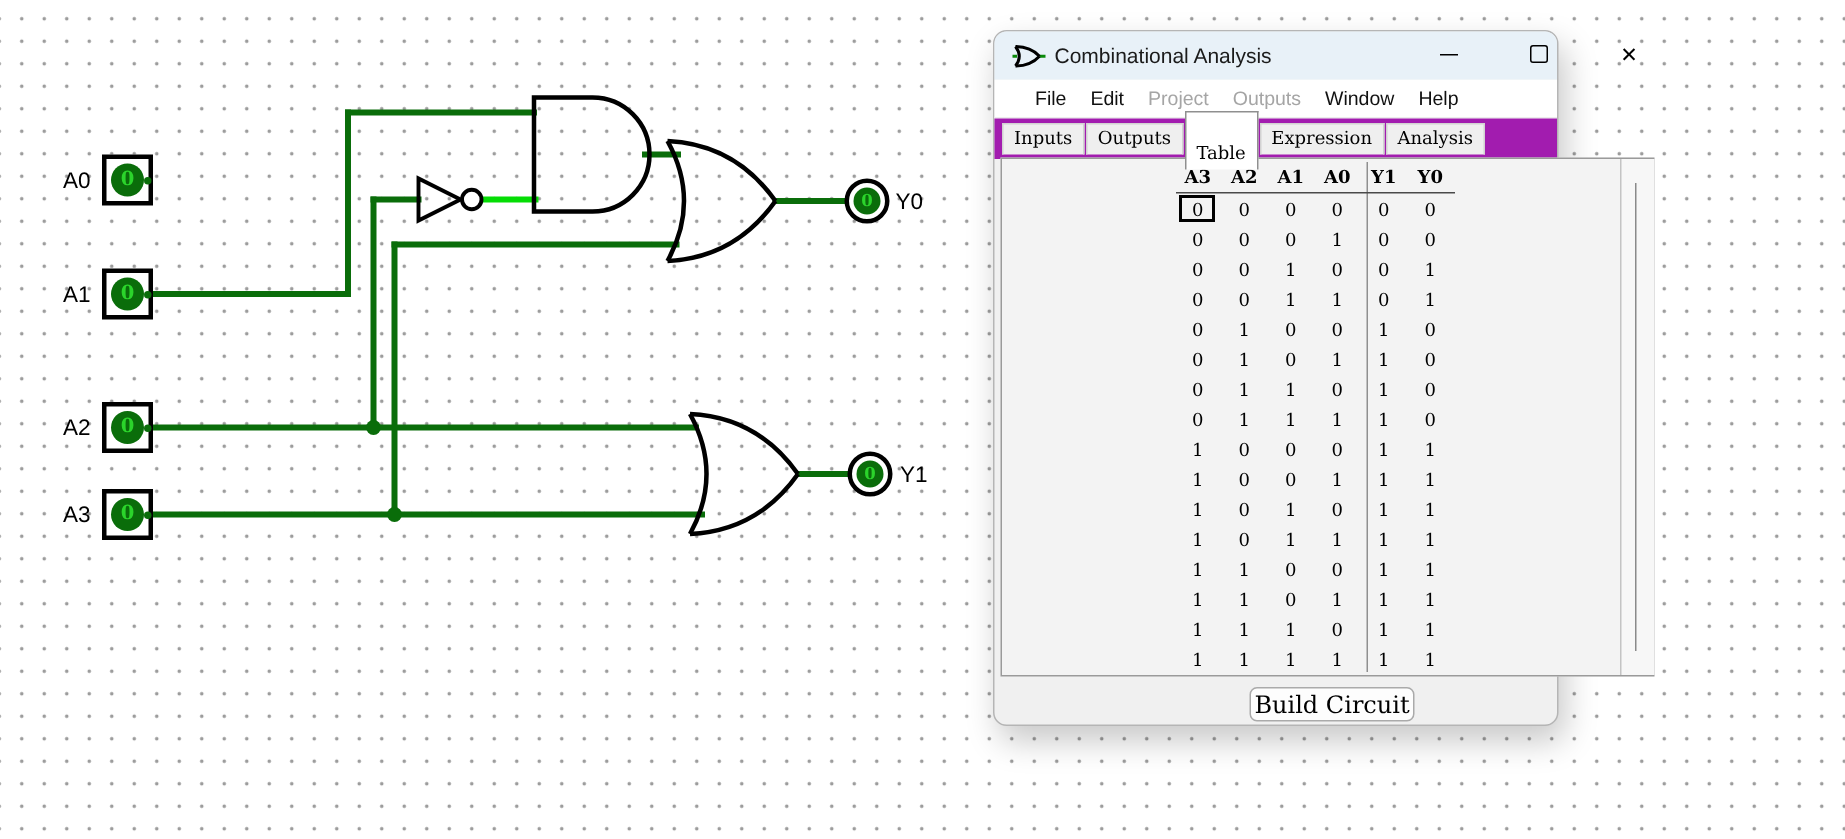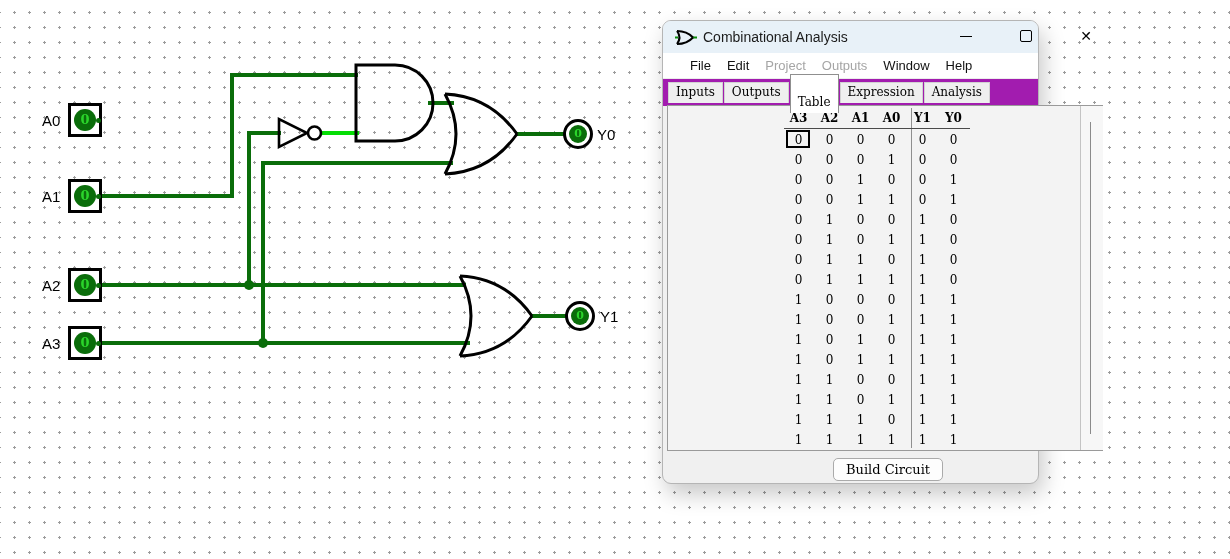--- a/index.html
+++ b/index.html
@@ -55,21 +55,21 @@
   .thead .hcell{width:31px;height:20px;line-height:20px;text-align:center;
     font-family:"DejaVu Serif",serif;font-weight:bold;font-size:12px;color:#000;}
   .hline{position:absolute;left:116px;top:22px;width:186px;height:1px;background:#4a4a4a;}
   .tbody{position:absolute;left:115px;top:24px;}
   .trow{display:flex;height:20px;}
   .tcell{width:31px;height:20px;line-height:20px;text-align:center;position:relative;
     font-family:"DejaVu Serif",serif;font-size:12px;color:#000;}
   .tcell.selected::before{content:"";position:absolute;left:3px;right:4px;top:0px;bottom:2px;border:2px solid #000;}
 
   .build-btn{position:absolute;left:170px;top:437px;width:110px;height:23px;background:#fdfdfd;
-    border:1px solid #aaa;border-radius:5px;font-family:"DejaVu Serif",serif;font-size:13px;color:#000;
+    border:1px solid #aaa;border-radius:5px;font-family:"DejaVu Serif",serif;font-size:16px;color:#000;
     text-align:center;line-height:21px;box-sizing:border-box;}
 </style>
 </head>
 <body>
 
 <div class="stage">
 
   <div class="canvas">
 
     <div class="wire" style="left:102px;top:194px;width:130px;height:4px;"></div>

